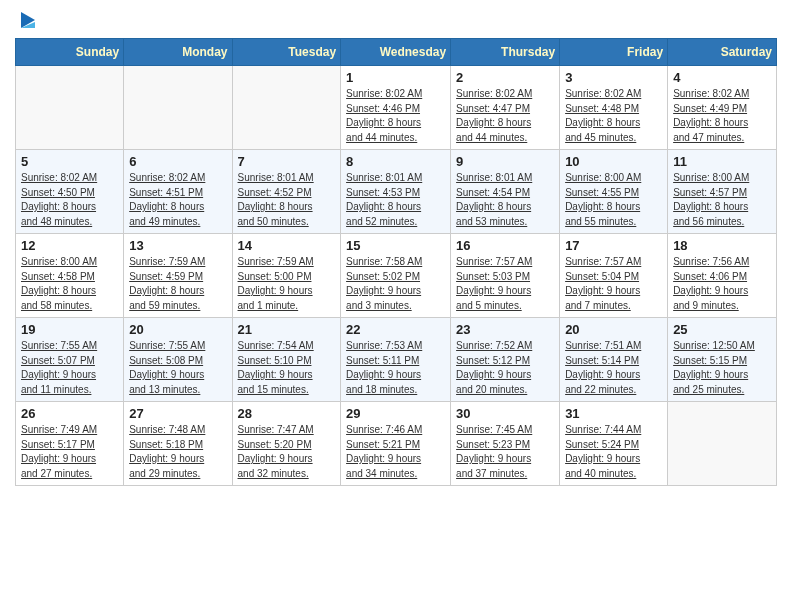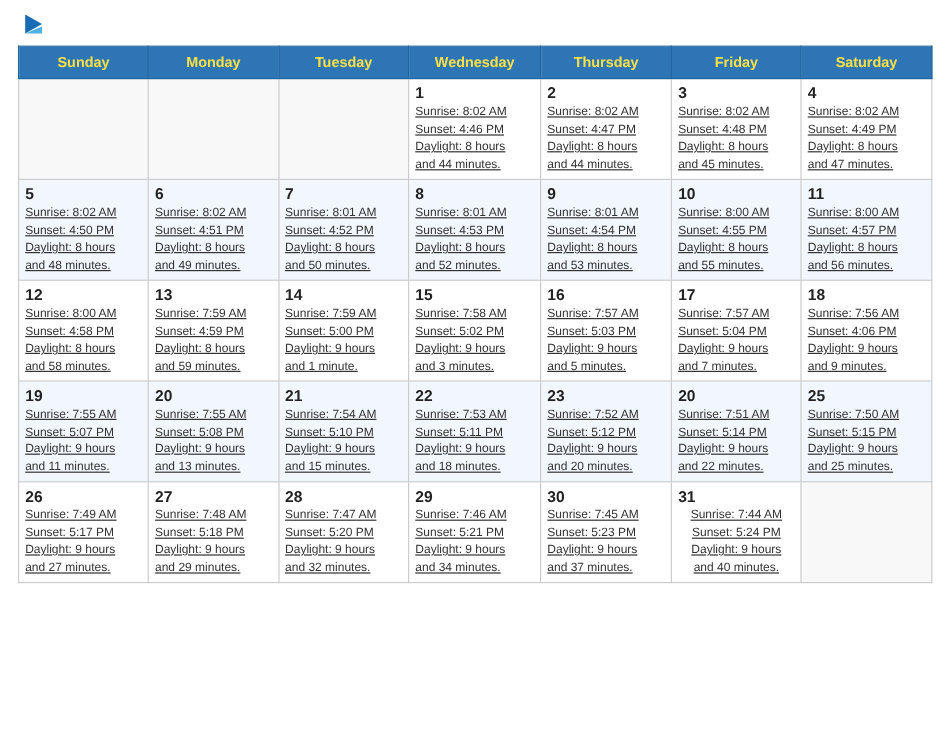--- a/index.html
+++ b/index.html
@@ -48,25 +48,25 @@
       color: #555;
       margin-top: 2px;
     }
     .calendar {
       width: 100%;
       border-collapse: collapse;
       border: 1px solid #ccc;
     }
     .calendar thead tr th {
       background-color: #2e75b6;
-      color: #fde047;
+      color: #fef9c3;
       font-size: 12px;
       font-weight: bold;
       padding: 6px 4px;
-      text-align: center;
+      text-align: right;
       border: 1px solid #2266a0;
     }
     .calendar tbody tr td {
       vertical-align: top;
       border: 1px solid #ccc;
       padding: 4px 5px;
       width: 113px;
       min-height: 80px;
       font-size: 10px;
       color: #333;
@@ -300,21 +300,21 @@
           </td>
           <td>
             <div class="day-number">20</div>
             <div class="day-info" style="white-space: pre-line;">Sunrise: 7:51 AM
 Sunset: 5:14 PM
 Daylight: 9 hours
 and 22 minutes.</div>
           </td>
           <td>
             <div class="day-number">25</div>
-            <div class="day-info" style="white-space: pre-line;">Sunrise: 7:50 AM
+            <div class="day-info" style="white-space: pre-line;">Sunrise: 12:50 AM
 Sunset: 5:15 PM
 Daylight: 9 hours
 and 25 minutes.</div>
           </td>
         </tr>
         <tr>
           <td>
             <div class="day-number">26</div>
             <div class="day-info" style="white-space: pre-line;">Sunrise: 7:49 AM
 Sunset: 5:17 PM
@@ -344,21 +344,21 @@
           </td>
           <td>
             <div class="day-number">30</div>
             <div class="day-info" style="white-space: pre-line;">Sunrise: 7:45 AM
 Sunset: 5:23 PM
 Daylight: 9 hours
 and 37 minutes.</div>
           </td>
           <td>
             <div class="day-number">31</div>
-            <div class="day-info" style="white-space: pre-line; text-align: center;">Sunrise: 7:44 AM
+            <div class="day-info" style="white-space: pre-line;">Sunrise: 7:44 AM
 Sunset: 5:24 PM
 Daylight: 9 hours
 and 40 minutes.</div>
           </td>
           <td class="empty"></td>
         </tr>
       </tbody>
   </table>
 </div>
 

